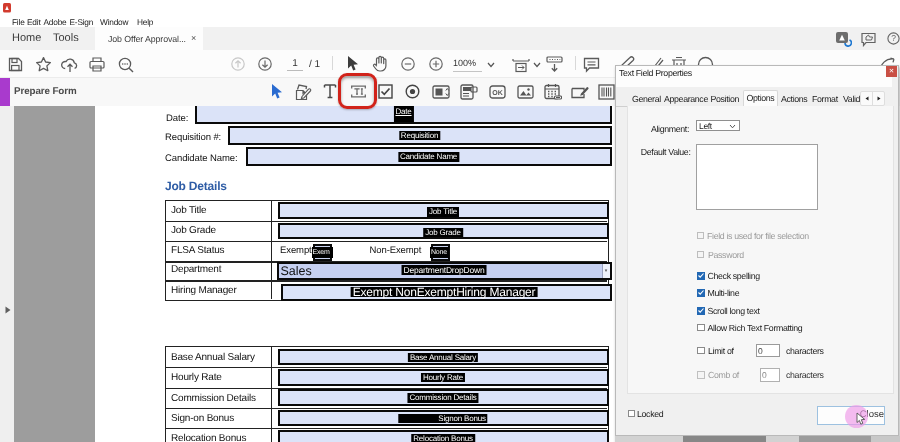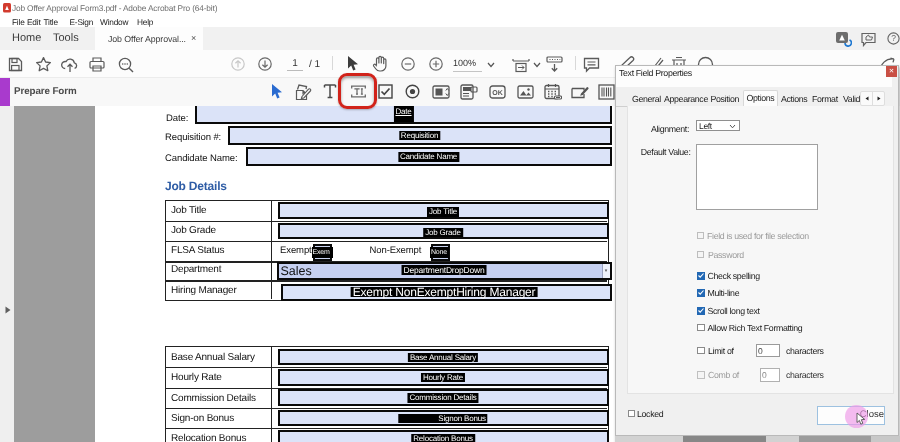--- a/index.html
+++ b/index.html
@@ -14,27 +14,26 @@
   .fbox { position:absolute; background:#dbe3f8; border:2px solid #0a0a0a; }
 </style>
 </head>
 <body>
 
 <div class="abs" style="left:0;top:0;width:900px;height:14px;background:#ffffff;">
   <svg class="abs" style="left:3px;top:2.5px;" width="9" height="10" viewBox="0 0 9 10">
     <rect x="0" y="0" width="8" height="9.5" rx="1.5" fill="#d23b2e"></rect>
     <path d="M2.2 7 L4 2.8 L5.8 7 Z" fill="#fff"></path>
   </svg>
-  <div class="abs" style="left:12px;top:3px;font-size:8.3px;letter-spacing:-0.15px;color:#6e6e6e;">Job Offer Approval Form3.pdf - Adobe Acrobat Pro (64-bit)</div>
 </div>
 
 <div class="abs" style="left:0;top:14px;width:900px;height:13px;background:#ffffff;font-size:8.3px;color:#1c1c1c;">
   <span class="abs" style="left:12px;top:3px;letter-spacing:-0.2px;">File</span>
   <span class="abs" style="left:27px;top:3px;letter-spacing:-0.2px;">Edit</span>
-  <span class="abs" style="left:43.5px;top:3px;letter-spacing:-0.2px;">Title</span>
+  <span class="abs" style="left:43.5px;top:3px;letter-spacing:-0.2px;">Adobe</span>
   <span class="abs" style="left:69.5px;top:3px;letter-spacing:-0.2px;">E-Sign</span>
   <span class="abs" style="left:100px;top:3px;letter-spacing:-0.2px;">Window</span>
   <span class="abs" style="left:137px;top:3px;letter-spacing:-0.2px;">Help</span>
 </div>
 
 <div class="abs" style="left:0;top:27px;width:900px;height:23px;background:#f1f1f1;">
   <div class="abs" style="left:12px;top:5px;font-size:11px;color:#3c3c3c;">Home</div>
   <div class="abs" style="left:53px;top:5px;font-size:11px;color:#3c3c3c;">Tools</div>
   <div class="abs" style="left:95px;top:0;width:108px;height:23px;background:#fdfdfd;"></div>
   <div class="abs" style="left:108px;top:7px;font-size:8.8px;letter-spacing:-0.1px;color:#3c3c3c;">Job Offer Approval...</div>

